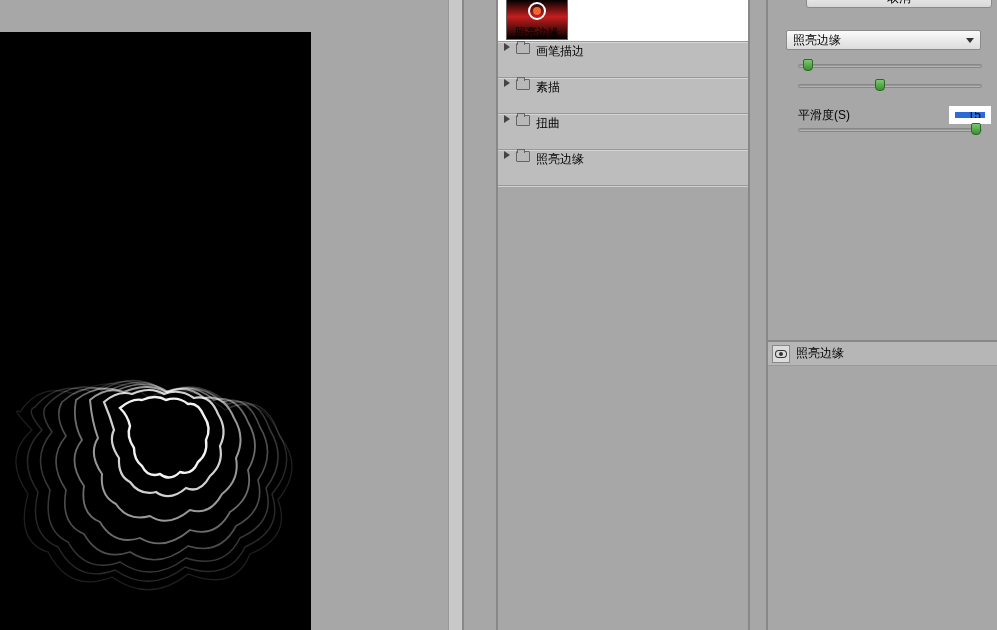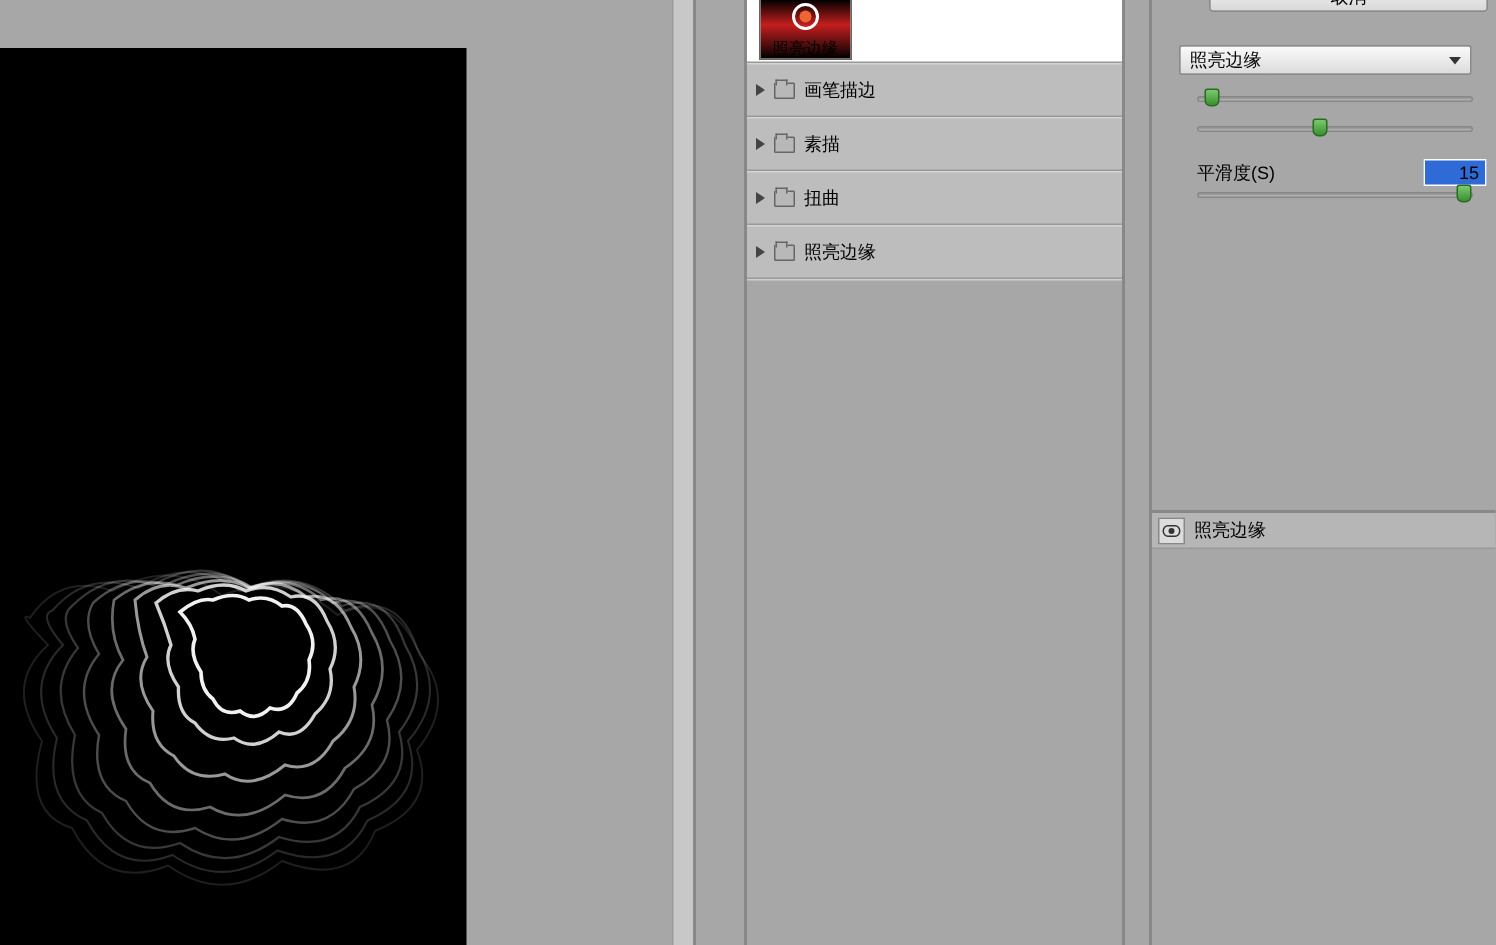--- a/index.html
+++ b/index.html
@@ -93,21 +93,21 @@
       text-align: center;
       font-size: 11px;
       color: #000;
     }
     .category-row {
       background: #bdbdbd;
       border-bottom: 1px solid #999;
       border-top: 1px solid #d4d4d4;
       height: 36px;
       display: flex;
-      align-items: center;
+      align-items: flex-start;
       padding: 0 6px;
       cursor: pointer;
     }
     .tri-icon {
       width: 0; height: 0;
       border-top: 4px solid transparent;
       border-bottom: 4px solid transparent;
       border-left: 6px solid #444;
       margin-right: 6px;
     }
@@ -196,21 +196,21 @@
       height: 18px;
       border: 1px solid #7a7a7a;
       background: #fff;
       text-align: right;
       padding: 0 4px;
       font-size: 12px;
     }
     .param-input.selected {
       background: #2f6bd6;
       color: #000000;
-      border: 1px solid #ffffff;
+      border: 6px solid #ffffff;
     }
     .slider-track {
       margin: 2px 0 16px 12px;
       height: 4px;
       background: linear-gradient(#8a8a8a, #c0c0c0);
       border: 1px solid #888;
       border-radius: 2px;
       position: relative;
       width: 184px;
     }

